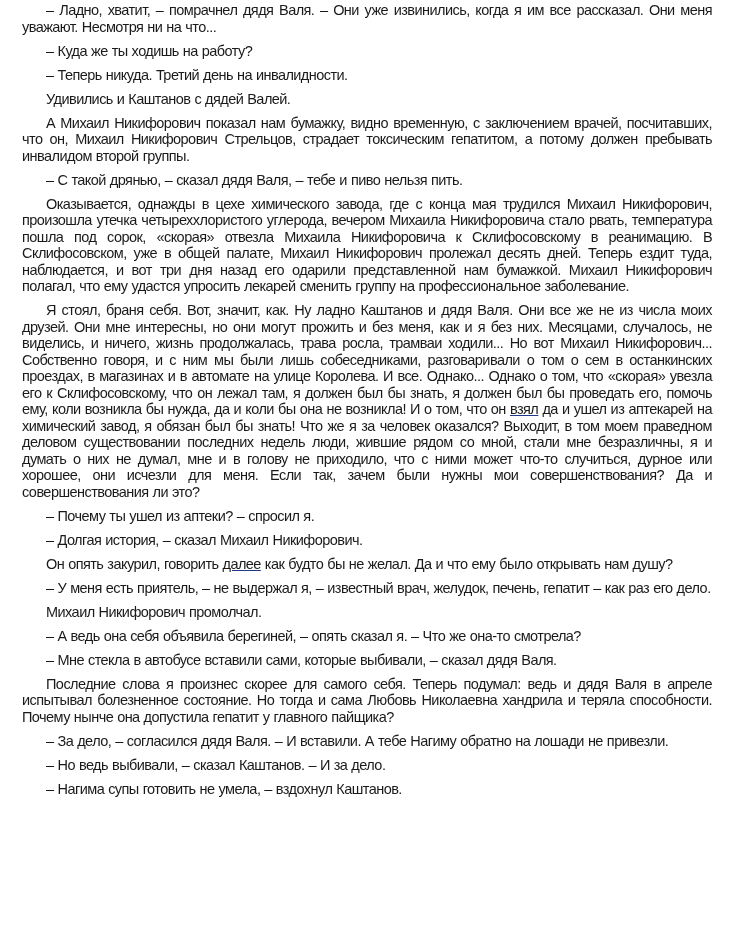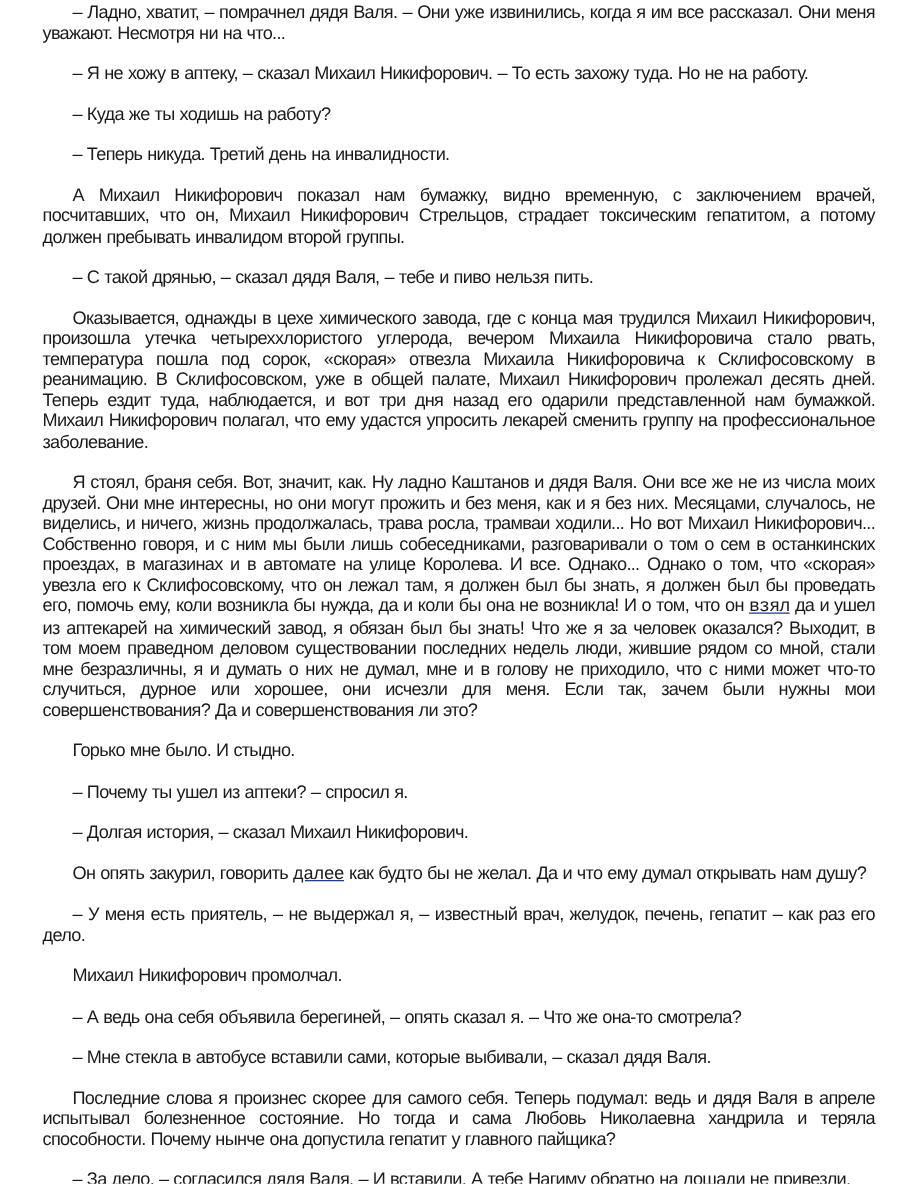--- a/index.html
+++ b/index.html
@@ -3,45 +3,44 @@
 <meta charset="utf-8">
 <style>
   html, body { margin: 0; padding: 0; background: #ffffff; }
   body { width: 731px; height: 947px; overflow: hidden; position: relative; }
   .page {
     position: absolute; left: 18px; top: 0; width: 698px;
     font-family: "Liberation Sans", sans-serif;
     font-size: 14.5px; line-height: 16.5px; color: #1a1a1a;
   }
   .p {
-    margin: 16px; text-align: justify;
+    margin: 4px; text-align: justify;
     text-indent: 24px;
     transform-origin: left top;
   }
   .p.gap { margin-top: 7.5px; }
   .p.first { margin-top: 0px; }
   .narrow { letter-spacing: -0.55px; word-spacing: 0.5px; }
-  .u { text-decoration: underline; text-decoration-color: #1f3a8a; font-family: Liberation Mono, monospace; }
+  .u { text-decoration: underline; text-decoration-color: #1f3a8a; }
 </style>
 </head>
 <body>
 
 <div class="page">
   <p class="p first narrow" style="margin-top:2px">– Ладно, хватит, – помрачнел дядя Валя. – Они уже извинились, когда я им все рассказал. Они меня уважают. Несмотря ни на что...</p>
-  <p class="p gap narrow">– Я не хожу в аптеку, – сказал Михаил Никифорович. – То есть захожу туда. Но не на работу.</p>
   <p class="p gap narrow">– Куда же ты ходишь на работу?</p>
   <p class="p gap narrow">– Теперь никуда. Третий день на инвалидности.</p>
+  <p class="p gap narrow">Удивились и Каштанов с дядей Валей.</p>
   <p class="p gap narrow">А Михаил Никифорович показал нам бумажку, видно временную, с заключением врачей, посчитавших, что он, Михаил Никифорович Стрельцов, страдает токсическим гепатитом, а потому должен пребывать инвалидом второй группы.</p>
   <p class="p gap narrow">– С такой дрянью, – сказал дядя Валя, – тебе и пиво нельзя пить.</p>
   <p class="p gap narrow">Оказывается, однажды в цехе химического завода, где с конца мая трудился Михаил Никифорович, произошла утечка четыреххлористого углерода, вечером Михаила Никифоровича стало рвать, температура пошла под сорок, «скорая» отвезла Михаила Никифоровича к Склифосовскому в реанимацию. В Склифосовском, уже в общей палате, Михаил Никифорович пролежал десять дней. Теперь ездит туда, наблюдается, и вот три дня назад его одарили представленной нам бумажкой. Михаил Никифорович полагал, что ему удастся упросить лекарей сменить группу на профессиональное заболевание.</p>
   <p class="p gap narrow"><span>Я стоял, браня себя. Вот, значит, как. Ну ладно Каштанов и дядя Валя. Они все же не из числа моих друзей. Они мне интересны, но они могут прожить и без меня, как и я без них. Месяцами, случалось, не виделись, и ничего, жизнь продолжалась, трава росла, трамваи ходили... Но вот Михаил Никифорович... Собственно говоря, и с ним мы были лишь собеседниками, разговаривали о том о сем в останкинских проездах, в магазинах и в автомате на улице Королева. И все. Однако... Однако о том, что «скорая» увезла его к Склифосовскому, что он лежал там, я должен был бы знать, я должен был бы проведать его, помочь ему, коли возникла бы нужда, да и коли бы она не возникла! И о том, что он </span><span class="u">взял</span><span> да и ушел из аптекарей на химический завод, я обязан был бы знать! Что же я за человек оказался? Выходит, в том моем праведном деловом существовании последних недель люди, жившие рядом со мной, стали мне безразличны, я и думать о них не думал, мне и в голову не приходило, что с ними может что-то случиться, дурное или хорошее, они исчезли для меня. Если так, зачем были нужны мои совершенствования? Да и совершенствования ли это?</span></p>
-  <p class="p gap narrow">Горько мне было. И стыдно.</p>
   <p class="p gap narrow">– Почему ты ушел из аптеки? – спросил я.</p>
   <p class="p gap narrow">– Долгая история, – сказал Михаил Никифорович.</p>
-  <p class="p gap narrow"><span>Он опять закурил, говорить </span><span class="u">далее</span><span> как будто бы не желал. Да и что ему думал открывать нам душу?</span></p>
+  <p class="p gap narrow"><span>Он опять закурил, говорить </span><span class="u">далее</span><span> как будто бы не желал. Да и что ему было открывать нам душу?</span></p>
   <p class="p gap narrow">– У меня есть приятель, – не выдержал я, – известный врач, желудок, печень, гепатит – как раз его дело.</p>
   <p class="p gap narrow">Михаил Никифорович промолчал.</p>
   <p class="p gap narrow">– А ведь она себя объявила берегиней, – опять сказал я. – Что же она-то смотрела?</p>
   <p class="p gap narrow">– Мне стекла в автобусе вставили сами, которые выбивали, – сказал дядя Валя.</p>
   <p class="p gap narrow">Последние слова я произнес скорее для самого себя. Теперь подумал: ведь и дядя Валя в апреле испытывал болезненное состояние. Но тогда и сама Любовь Николаевна хандрила и теряла способности. Почему нынче она допустила гепатит у главного пайщика?</p>
   <p class="p gap narrow">– За дело, – согласился дядя Валя. – И вставили. А тебе Нагиму обратно на лошади не привезли.</p>
   <p class="p gap narrow">– Но ведь выбивали, – сказал Каштанов. – И за дело.</p>
   <p class="p gap narrow">– Нагима супы готовить не умела, – вздохнул Каштанов.</p>
 </div>
 

